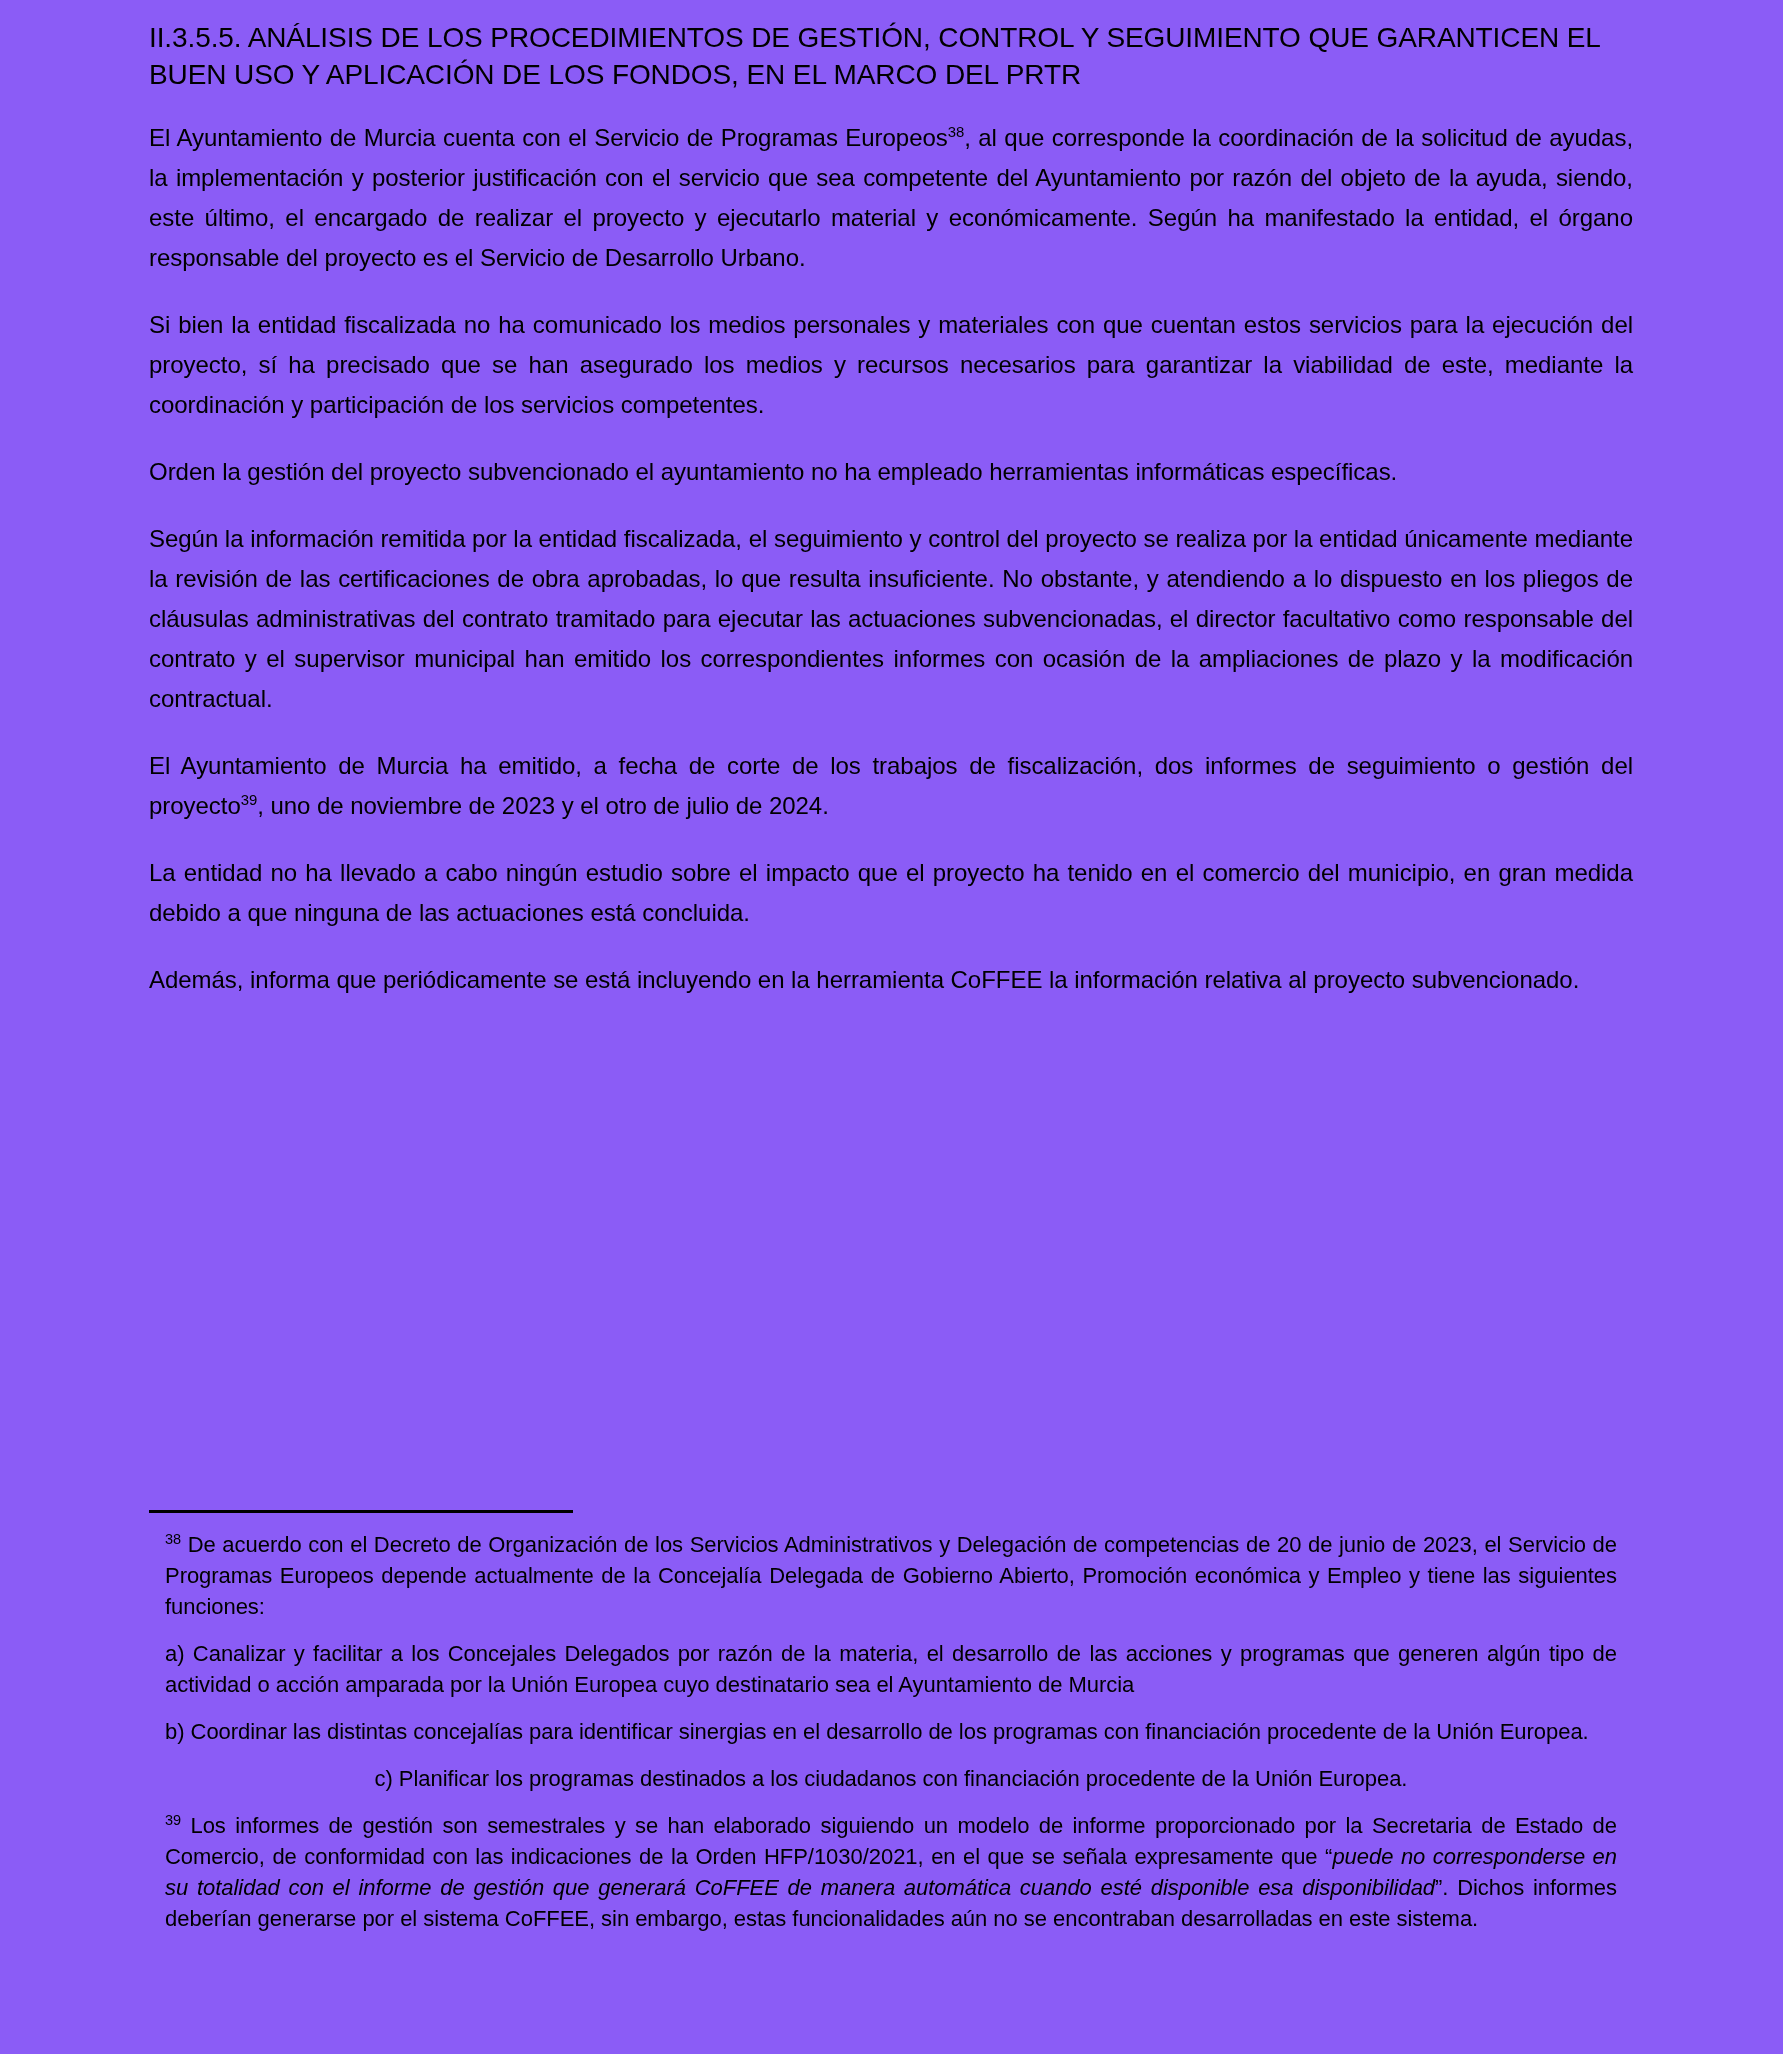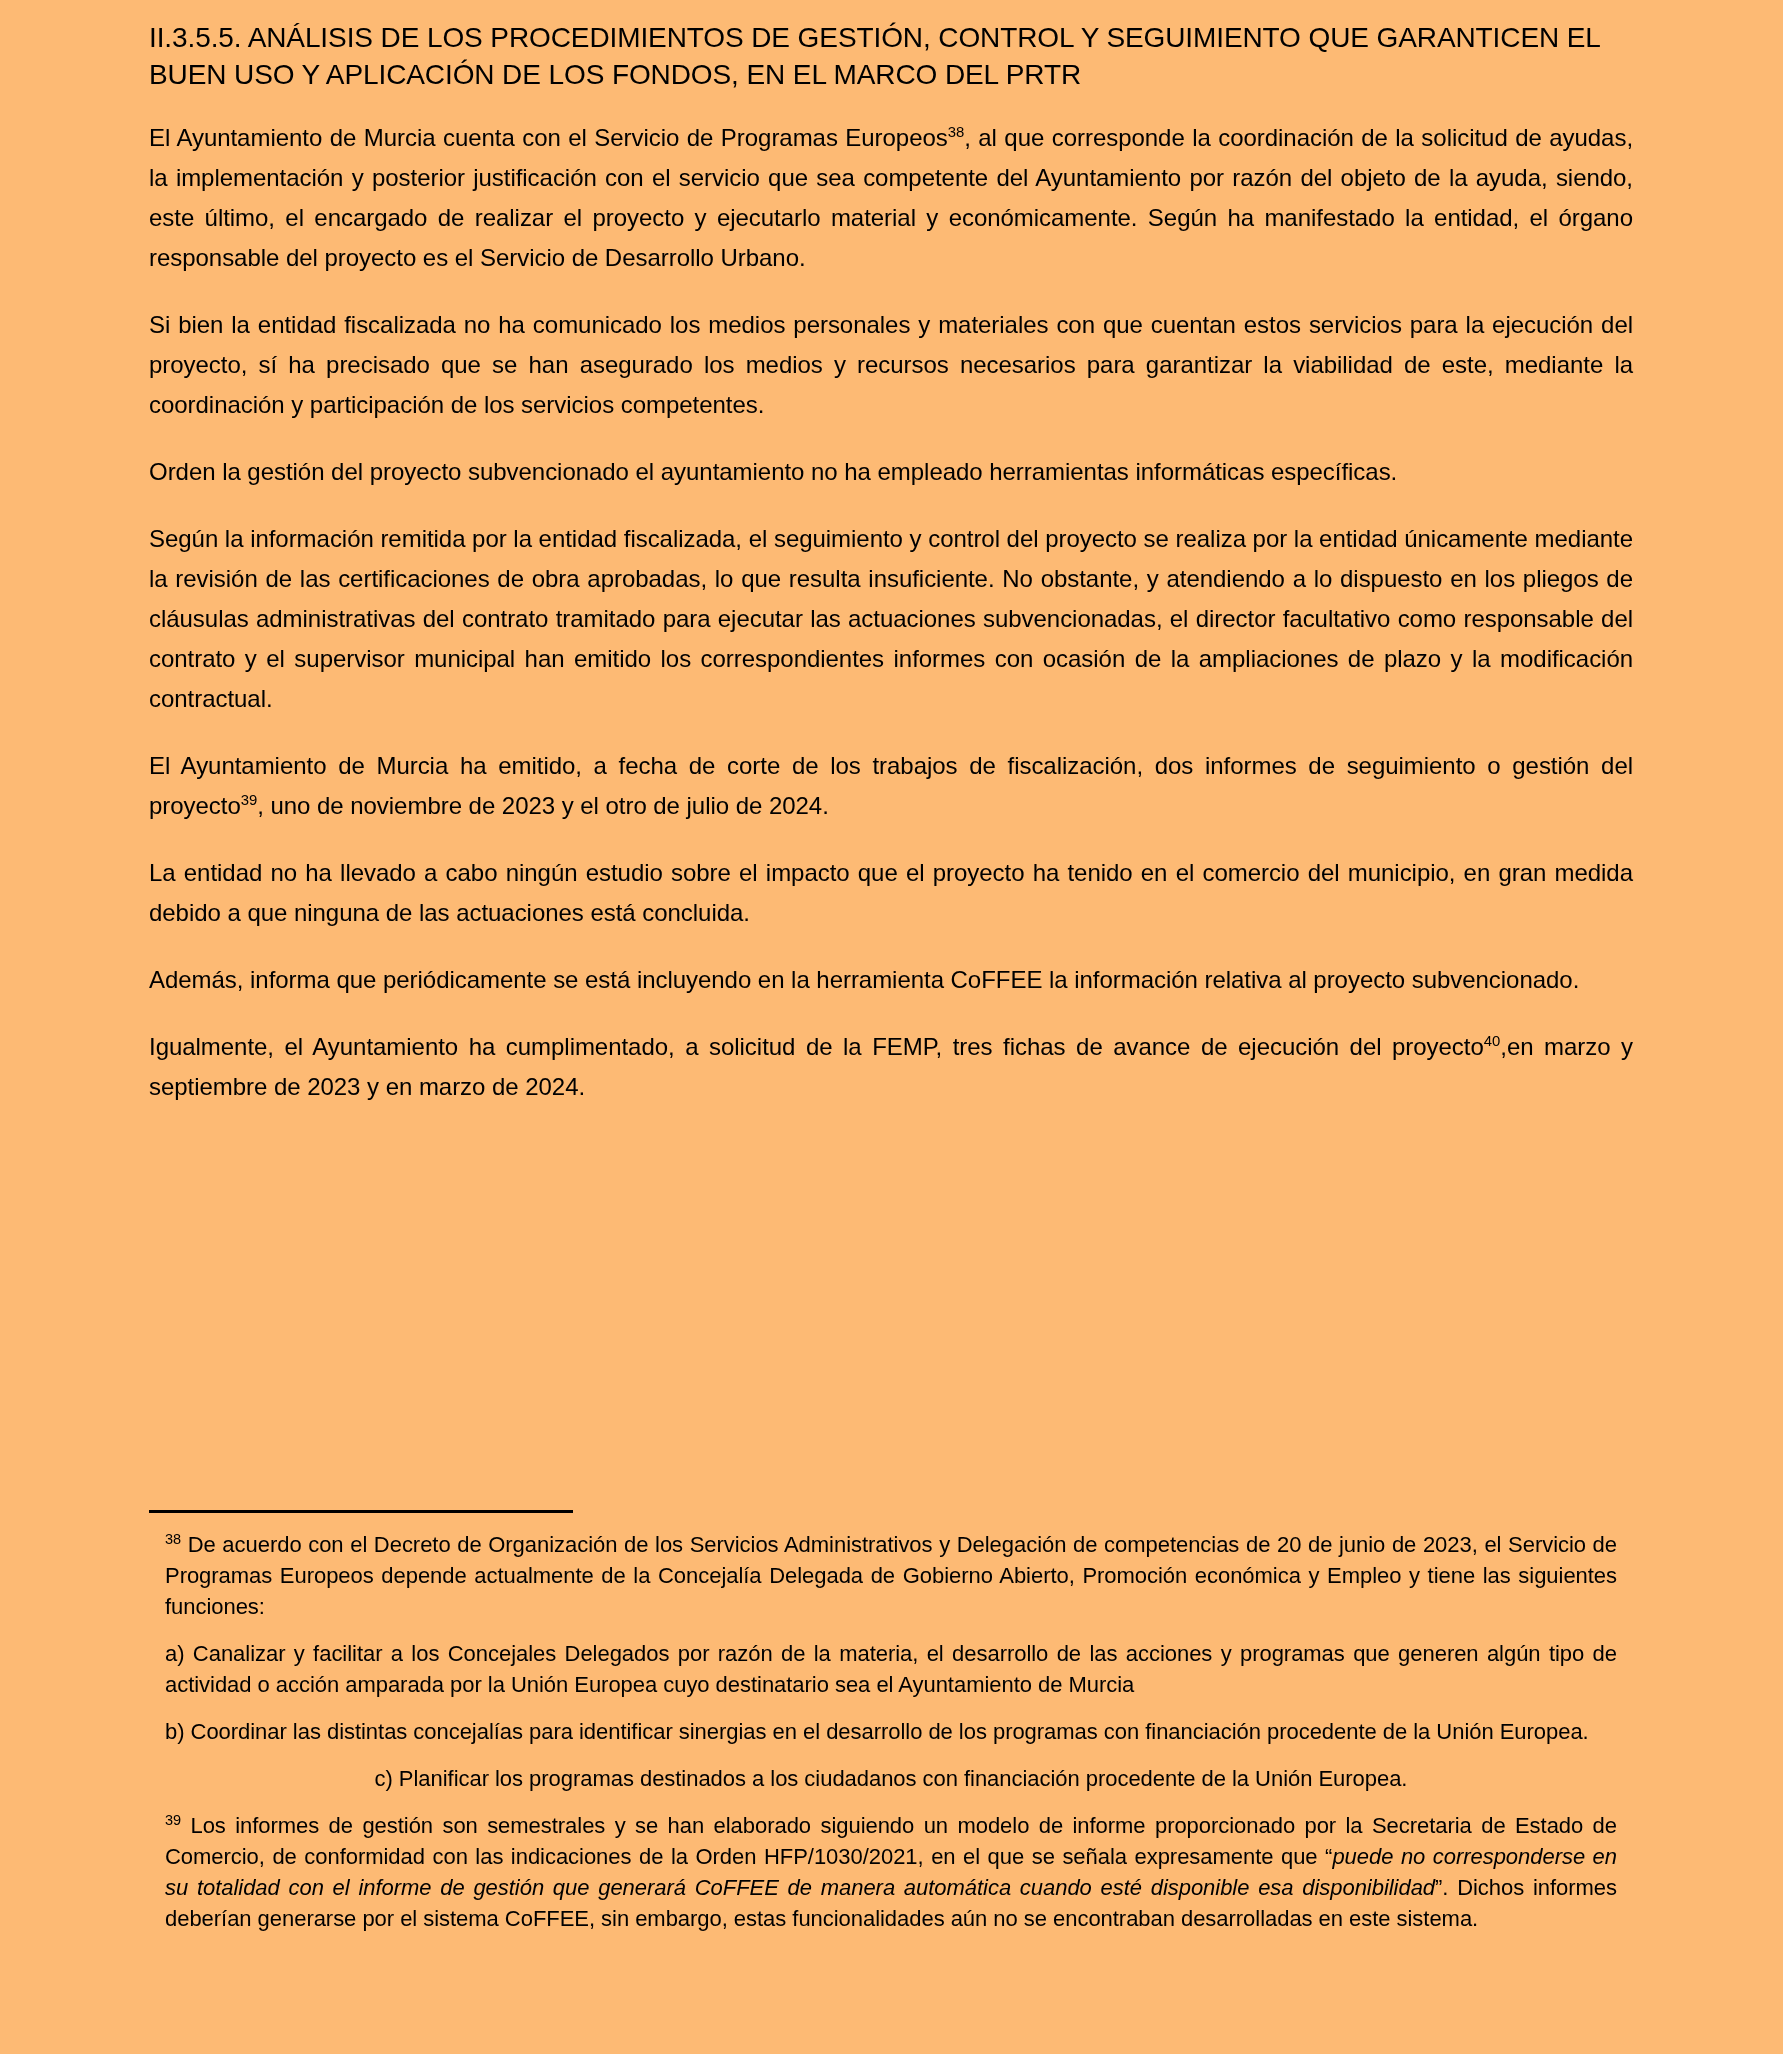--- a/index.html
+++ b/index.html
@@ -10,21 +10,21 @@
   }
   body {
     font-family: "Liberation Sans", sans-serif;
     color: #000000;
     -webkit-font-smoothing: antialiased;
   }
   .page {
     position: relative;
     width: 1784px;
     height: 2055px;
-    background: #fdba74;
+    background: #8b5cf6;
     box-sizing: border-box;
     padding: 0;
     overflow: hidden;
   }
   .content {
     position: absolute;
     left: 149px;
     top: 0;
     width: 1484px;
   }
@@ -115,21 +115,20 @@
       <p class="para">Orden la gestión del proyecto subvencionado el ayuntamiento no ha empleado herramientas informáticas específicas.</p>
 
       <p class="para">Según la información remitida por la entidad fiscalizada, el seguimiento y control del proyecto se realiza por la entidad únicamente mediante la revisión de las certificaciones de obra aprobadas, lo que resulta insuficiente. No obstante, y atendiendo a lo dispuesto en los pliegos de cláusulas administrativas del contrato tramitado para ejecutar las actuaciones subvencionadas, el director facultativo como responsable del contrato y el supervisor municipal han emitido los correspondientes informes con ocasión de la ampliaciones de plazo y la modificación contractual.</p>
 
       <p class="para"><span>El Ayuntamiento de Murcia ha emitido, a fecha de corte de los trabajos de fiscalización, dos informes de seguimiento o gestión del proyecto</span><sup>39</sup><span>, uno de noviembre de 2023 y el otro de julio de 2024.</span></p>
 
       <p class="para">La entidad no ha llevado a cabo ningún estudio sobre el impacto que el proyecto ha tenido en el comercio del municipio, en gran medida debido a que ninguna de las actuaciones está concluida.</p>
 
       <p class="para">Además, informa que periódicamente se está incluyendo en la herramienta CoFFEE la información relativa al proyecto subvencionado.</p>
 
-      <p class="para"><span>Igualmente, el Ayuntamiento ha cumplimentado, a solicitud de la FEMP, tres fichas de avance de ejecución del proyecto</span><sup>40</sup><span>,en marzo y septiembre de 2023 y en marzo de 2024.</span></p>
 
     </div>
   </div>
 
   <div class="footnote-area">
 
     <div class="footnote-rule"></div>
 
     <div class="footnote-list">
 

